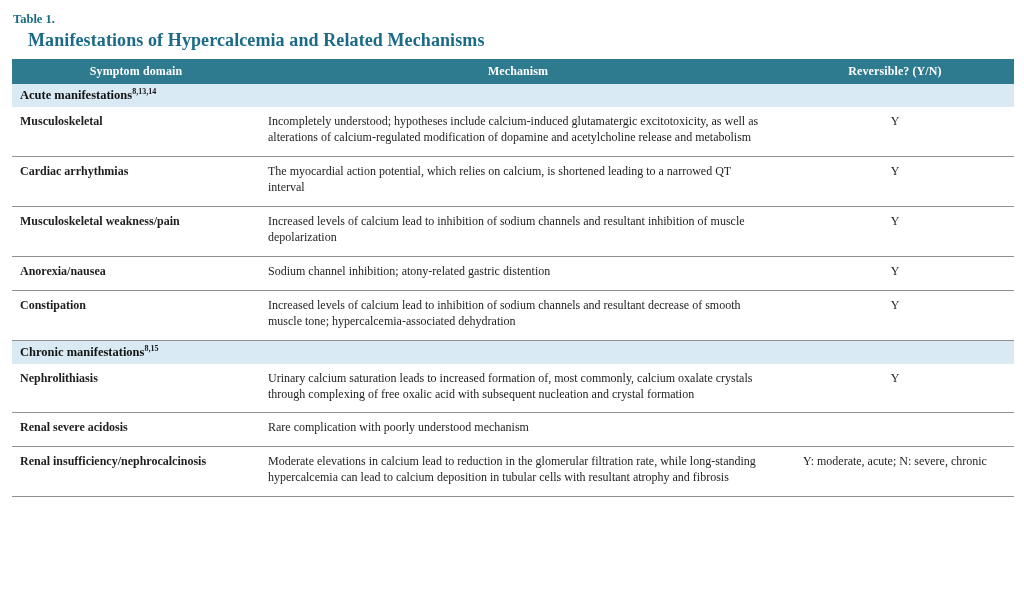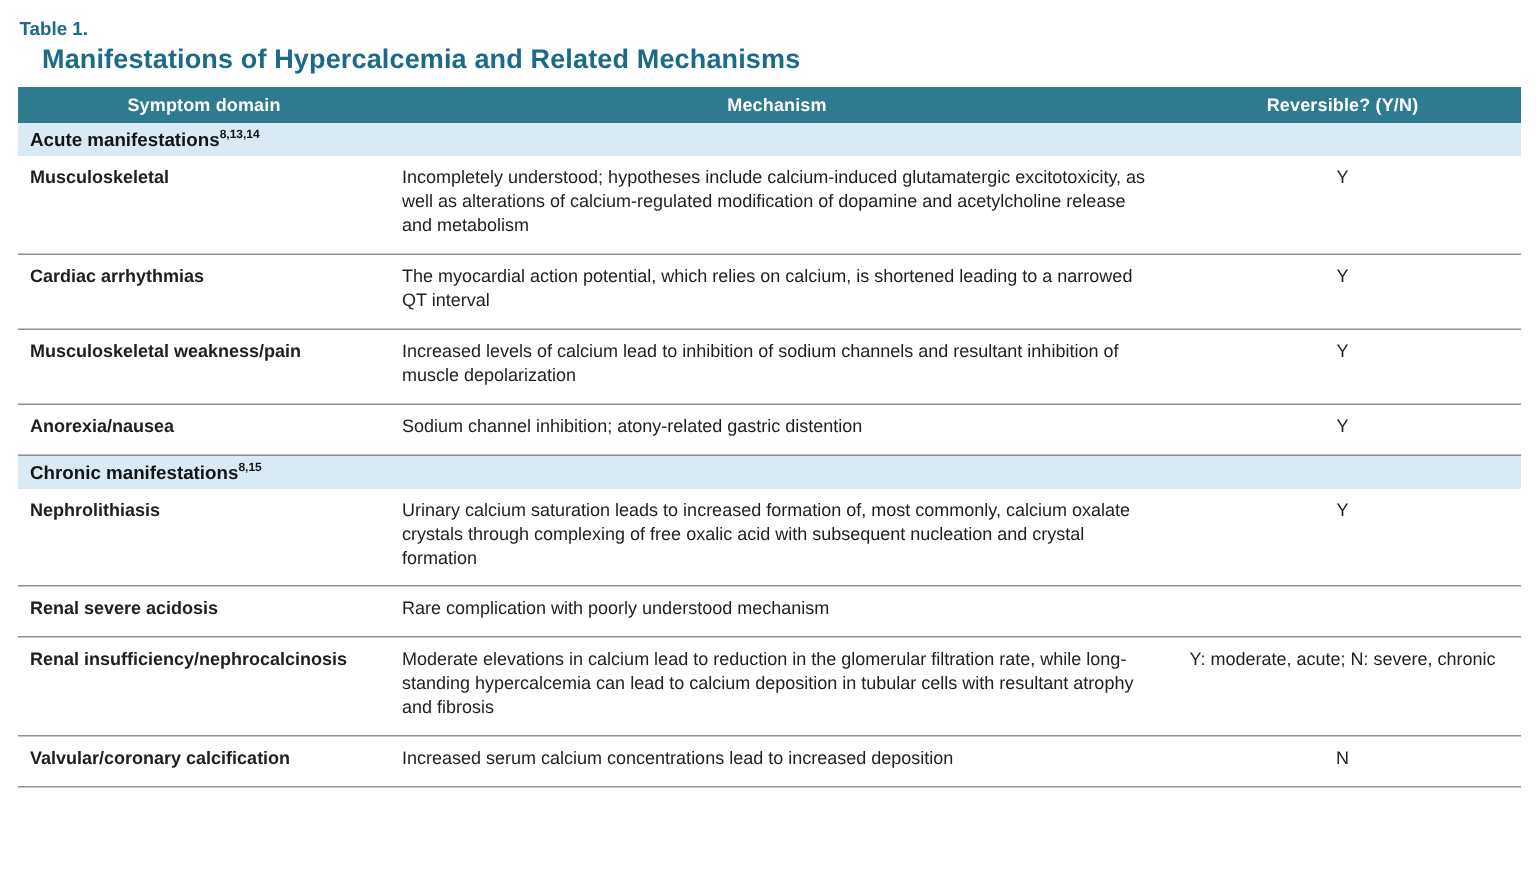--- a/index.html
+++ b/index.html
@@ -5,21 +5,21 @@
   * { box-sizing: border-box; }
   html, body { margin: 0; padding: 0; }
   body {
     width: 1024px;
     height: 592px;
     background: #ffffff;
     font-family: "Liberation Sans", sans-serif;
     color: #1c1c1c;
     overflow: hidden;
   }
-  .page { padding: 8px 10px 3px 12px; }
+  .page { padding: 8px 10px 3px 12px; font-family: Liberation Serif, serif; }
 
   .table-label {
     color: #1b6a88;
     font-weight: 700;
     font-size: 12.5px;
     margin: 4px 0 3px 1px;
   }
   .title {
     color: #1b6a88;
     font-weight: 700;
@@ -122,20 +122,25 @@
         <td class="mech">Increased levels of calcium lead to inhibition of sodium channels and resultant inhibition of muscle depolarization</td>
         <td class="rev">Y</td>
       </tr>
 
       <tr class="data">
         <td class="domain">Anorexia/nausea</td>
         <td class="mech">Sodium channel inhibition; atony-related gastric distention</td>
         <td class="rev">Y</td>
       </tr>
 
+      <tr class="data">
+        <td class="domain">Constipation</td>
+        <td class="mech">Increased levels of calcium lead to inhibition of sodium channels and resultant decrease of smooth muscle tone; hypercalcemia-associated dehydration</td>
+        <td class="rev">Y</td>
+      </tr>
 
       <tr class="section">
         <td colspan="3">
           <span>Chronic manifestations</span><sup>8,15</sup>
         </td>
       </tr>
 
       <tr class="data">
         <td class="domain">Nephrolithiasis</td>
         <td class="mech">Urinary calcium saturation leads to increased formation of, most commonly, calcium oxalate crystals through complexing of free oxalic acid with subsequent nucleation and crystal formation</td>
@@ -147,21 +152,16 @@
         <td class="mech">Rare complication with poorly understood mechanism</td>
         <td class="rev"></td>
       </tr>
 
       <tr class="data">
         <td class="domain">Renal insufficiency/nephrocalcinosis</td>
         <td class="mech">Moderate elevations in calcium lead to reduction in the glomerular filtration rate, while long-standing hypercalcemia can lead to calcium deposition in tubular cells with resultant atrophy and fibrosis</td>
         <td class="rev">Y: moderate, acute; N: severe, chronic</td>
       </tr>
 
-      <tr class="data">
-        <td class="domain">Valvular/coronary calcification</td>
-        <td class="mech">Increased serum calcium concentrations lead to increased deposition</td>
-        <td class="rev">N</td>
-      </tr>
 
     </tbody>
   </table>
 </div>
 
 </body></html>

